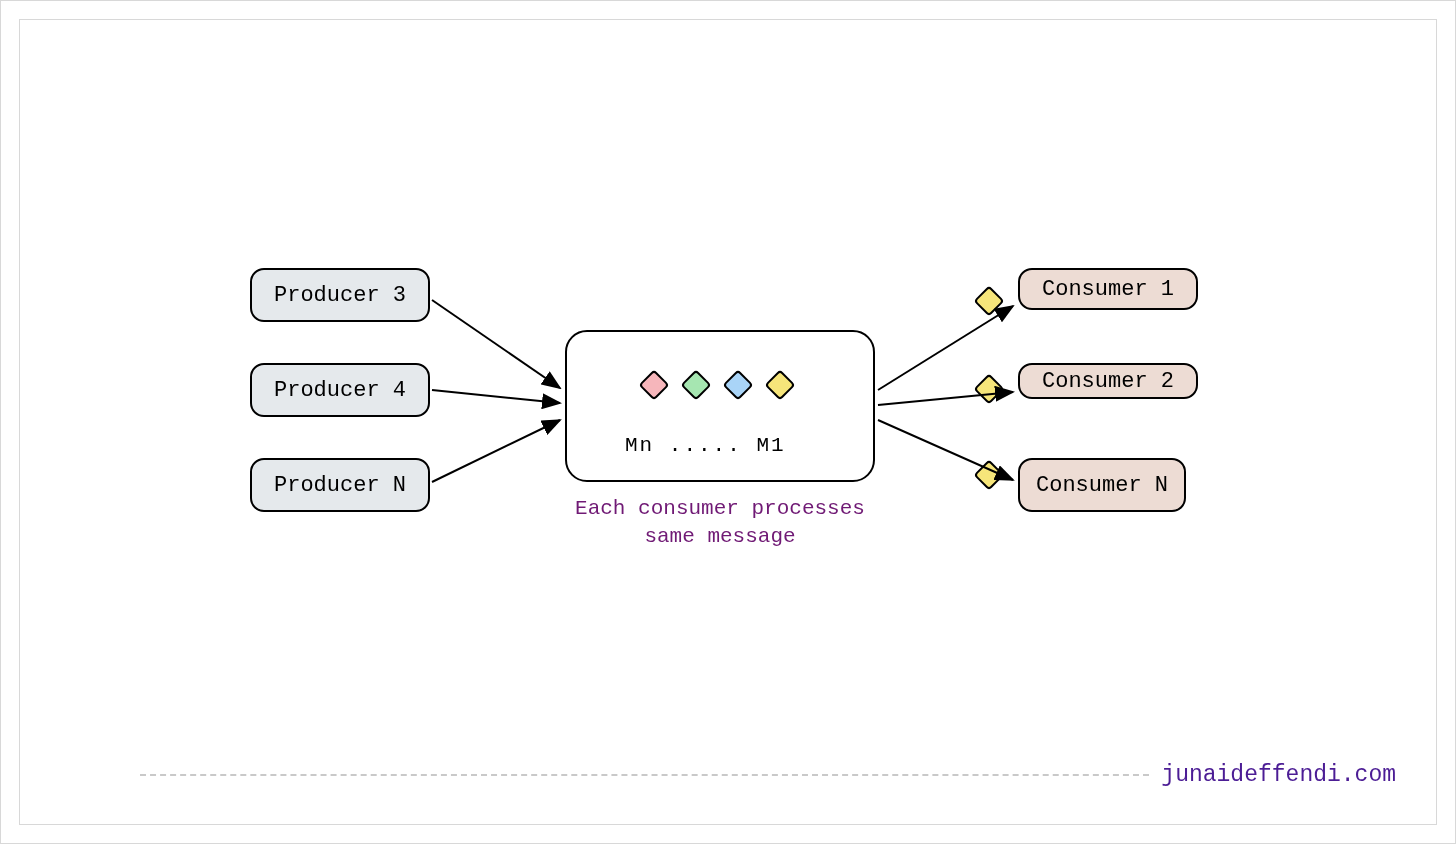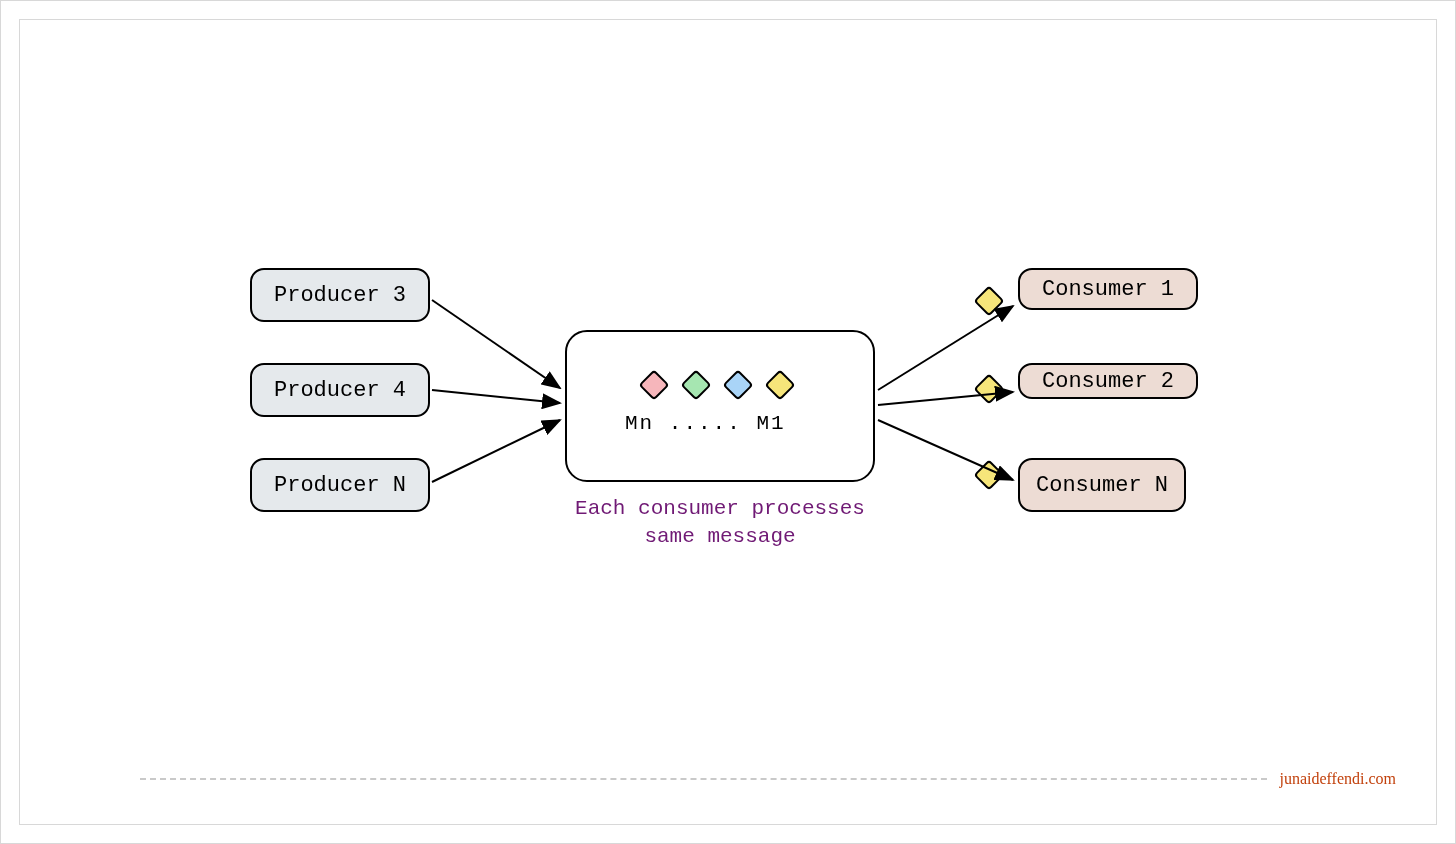--- a/index.html
+++ b/index.html
@@ -53,24 +53,23 @@
     left: 120px; right: 40px; bottom: 36px;
     display: flex;
     align-items: center;
     gap: 12px;
   }
   .dashline {
     flex: 1;
     border-top: 2px dashed #c9c9c9;
   }
   .domain {
-    font-size: 16px;
-    color: #c2410c;
+    font-size: 23px;
+    color: #4c1d95;
     white-space: nowrap;
-    font-family: Liberation Serif, serif;
   }
   .diamond {
     position: absolute;
     width: 22px; height: 22px;
     transform: rotate(45deg);
     border: 2px solid #000;
     border-radius: 4px;
   }
 </style>
 </head>
@@ -90,21 +89,21 @@
     </div>
 
     <div class="node queue" style="left:545px; top:310px; width:310px; height:152px;">
     </div>
 
     <div class="diamond" style="left:623px; top:354px; background:#f6b6bb;"></div>
     <div class="diamond" style="left:665px; top:354px; background:#a6e6b1;"></div>
     <div class="diamond" style="left:707px; top:354px; background:#a9d4f7;"></div>
     <div class="diamond" style="left:749px; top:354px; background:#f6e57a;"></div>
 
-    <div class="label-row" style="left:605px; top:392px;">Mn ..... M1</div>
+    <div class="label-row" style="left:605px; top:414px;">Mn ..... M1</div>
 
     <div class="caption" style="left:520px; top:475px;">
       <span>Each consumer processes</span><br>
       <span>same message</span>
     </div>
 
     <div class="node consumer" style="left:998px; top:248px; width:180px; height:42px;">
       <span>Consumer 1</span>
     </div>
     <div class="node consumer" style="left:998px; top:343px; width:180px; height:36px;">

